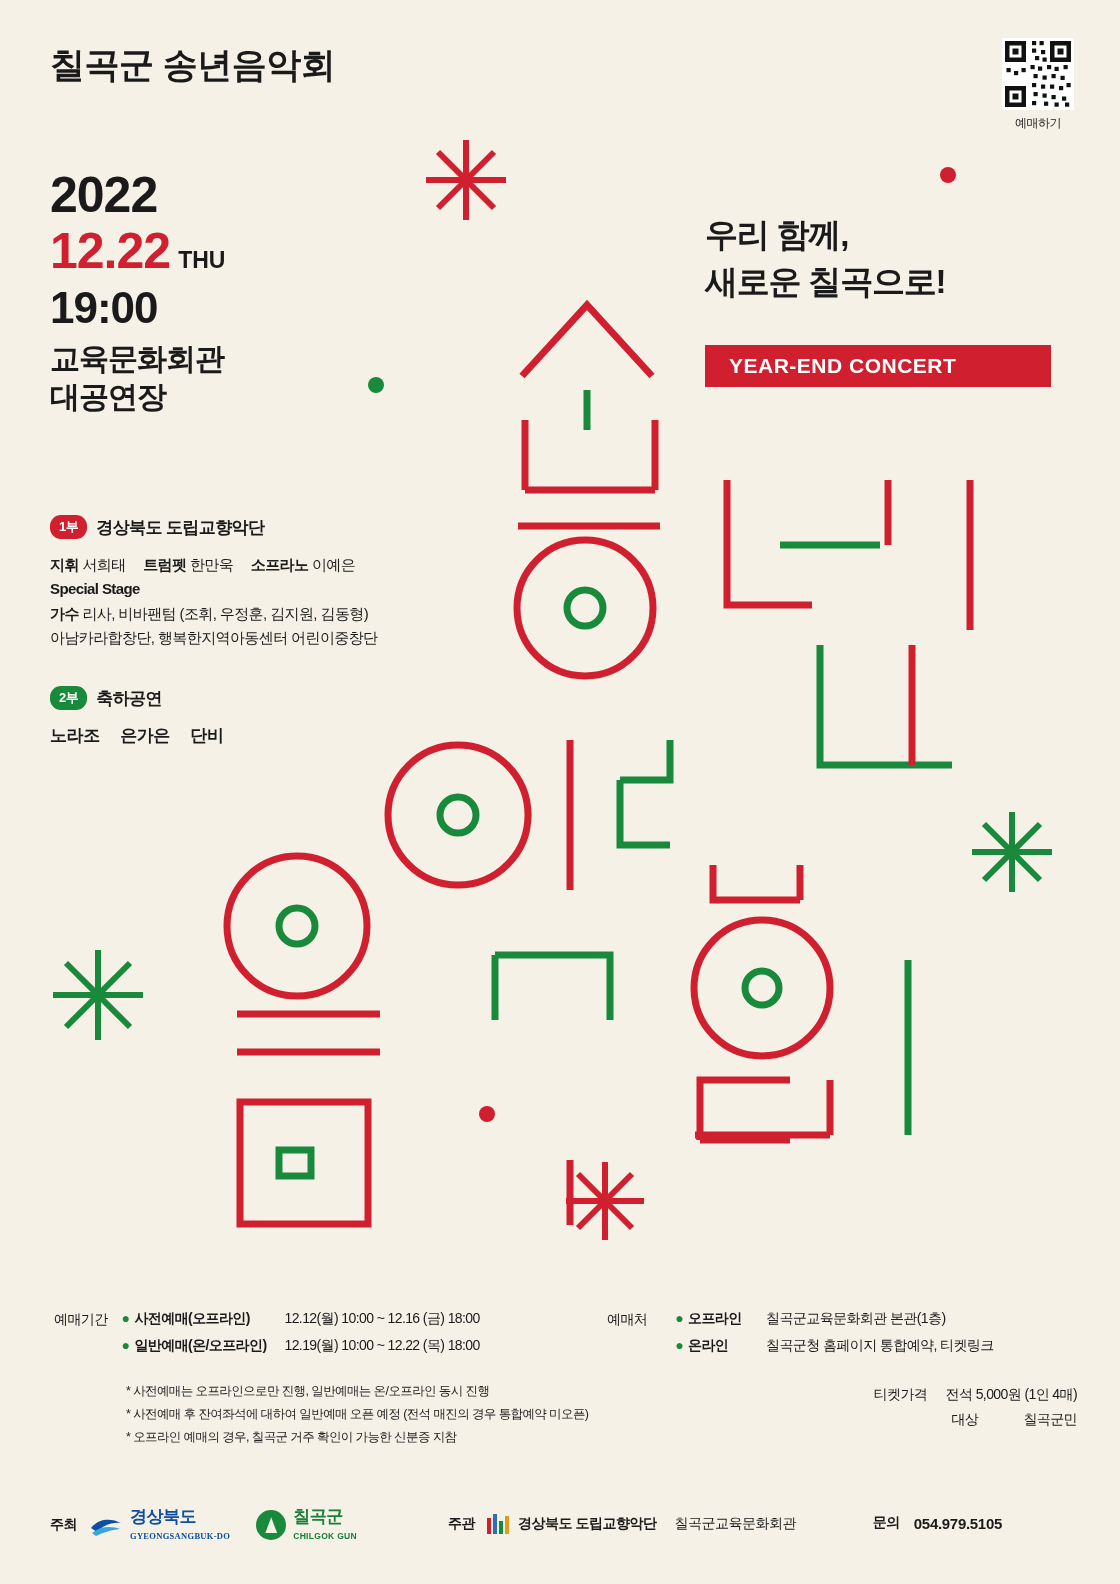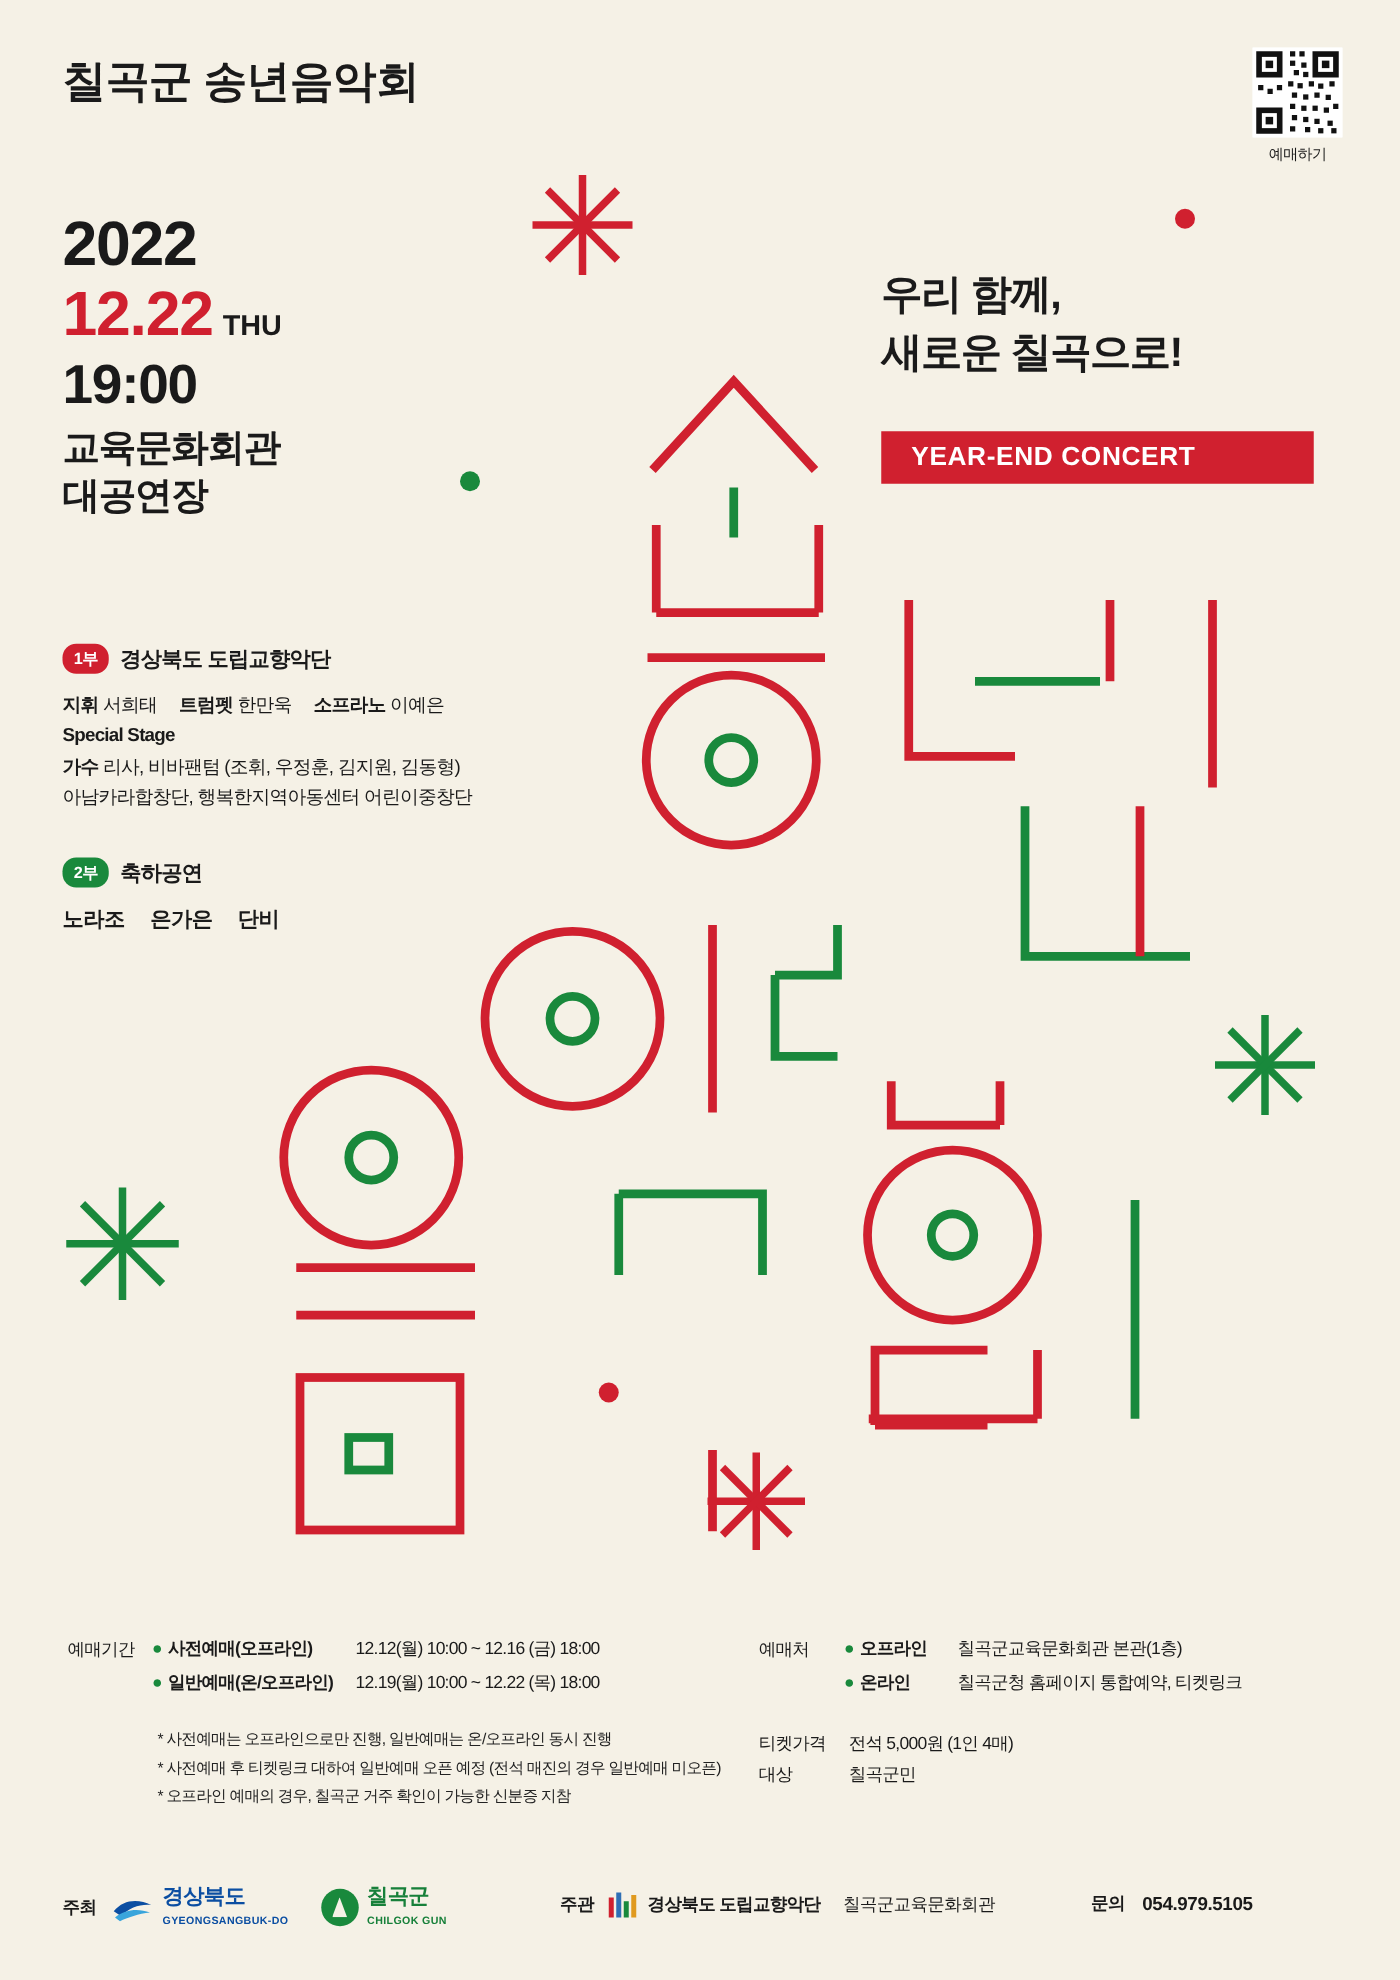--- a/index.html
+++ b/index.html
@@ -67,33 +67,33 @@
   .info{position:absolute;left:0;top:1310px;width:1120px;font-size:14px;letter-spacing:-0.6px;}
   .info-left{position:absolute;left:54px;top:0;width:560px;}
   .info-right{position:absolute;left:607px;top:0;width:470px;}
   .lbl{font-weight:normal;white-space:nowrap;}
   .bul{color:#19893c;margin-right:5px;}
   .row1{display:flex;align-items:flex-start;}
   .row1 .lbl{margin-right:14px;padding-top:1px;}
   .ul-item{display:flex;margin-bottom:9px;}
   .ul-item .nm{font-weight:bold;min-width:150px;}
   .notes{margin-top:16px;margin-left:72px;font-size:12.5px;line-height:1.85;color:#222;}
-  .price-row{display:flex;margin-bottom:7px;}
+  .price-row{display:flex;margin-bottom:7px;justify-content:flex-end;}
   .price-row .lbl{min-width:72px;}
   .price-rows{margin-top:22px;}
 
   
   .footer{position:absolute;left:0;top:1492px;width:1048px;height:70px;}
   .f-lbl{font-size:14px;font-weight:bold;letter-spacing:-0.5px;}
   .f-seg{position:absolute;display:flex;align-items:center;}
   .logo-gb{display:flex;align-items:center;margin-left:12px;}
   .gb-mark{width:34px;height:26px;margin-right:7px;}
   .gb-text{line-height:1.05;}
   .gb-ko{font-size:17px;font-weight:bold;letter-spacing:-0.5px;color:#0b4ea2;}
-  .gb-en{font-size:8.5px;font-weight:bold;letter-spacing:0.3px;color:#0b4ea2;}
+  .gb-en{font-size:8.5px;font-weight:bold;letter-spacing:0.3px;color:#0b4ea2;font-family:Liberation Serif, serif;}
   .logo-ck{display:flex;align-items:center;margin-left:26px;}
   .ck-mark{width:30px;height:30px;border-radius:50%;background:#19893c;margin-right:7px;position:relative;}
   .ck-mark:after{content:"";position:absolute;left:9px;top:7px;width:12px;height:16px;background:#f5f1e6;clip-path:polygon(50% 0,100% 100%,0 100%);}
   .ck-ko{font-size:17px;font-weight:bold;letter-spacing:-0.5px;color:#17803a;}
   .ck-en{font-size:8.5px;font-weight:bold;letter-spacing:0.3px;color:#17803a;}
   .bars{display:flex;align-items:flex-end;height:20px;margin-left:12px;margin-right:7px;}
   .bars i{display:block;width:4px;margin-right:2px;}
   .org-txt{font-size:14px;font-weight:bold;letter-spacing:-0.5px;}
   .org-sub{font-size:14px;margin-left:18px;letter-spacing:-0.5px;}
   .tel{font-size:15px;font-weight:bold;margin-left:14px;letter-spacing:-0.3px;}
@@ -305,21 +305,21 @@
           </div>
           <div class="ul-item">
             <span class="bul">●</span>
             <span class="nm">일반예매(온/오프라인)</span>
             <span>12.19(월) 10:00 ~ 12.22 (목) 18:00</span>
           </div>
         </div>
       </div>
       <div class="notes">
         <div>* 사전예매는 오프라인으로만 진행, 일반예매는 온/오프라인 동시 진행</div>
-        <div>* 사전예매 후 티켓링크 대하여 일반예매 오픈 예정 (전석 매진의 경우 일반예매 미오픈)</div>
+        <div>* 사전예매 후 잔여좌석에 대하여 일반예매 오픈 예정 (전석 매진의 경우 통합예약 미오픈)</div>
         <div>* 오프라인 예매의 경우, 칠곡군 거주 확인이 가능한 신분증 지참</div>
       </div>
     </div>
 
     <div class="info-right">
       <div class="row1">
         <div class="lbl">예매처</div>
         <div style="margin-left:14px;">
           <div class="ul-item">
             <span class="bul">●</span>

